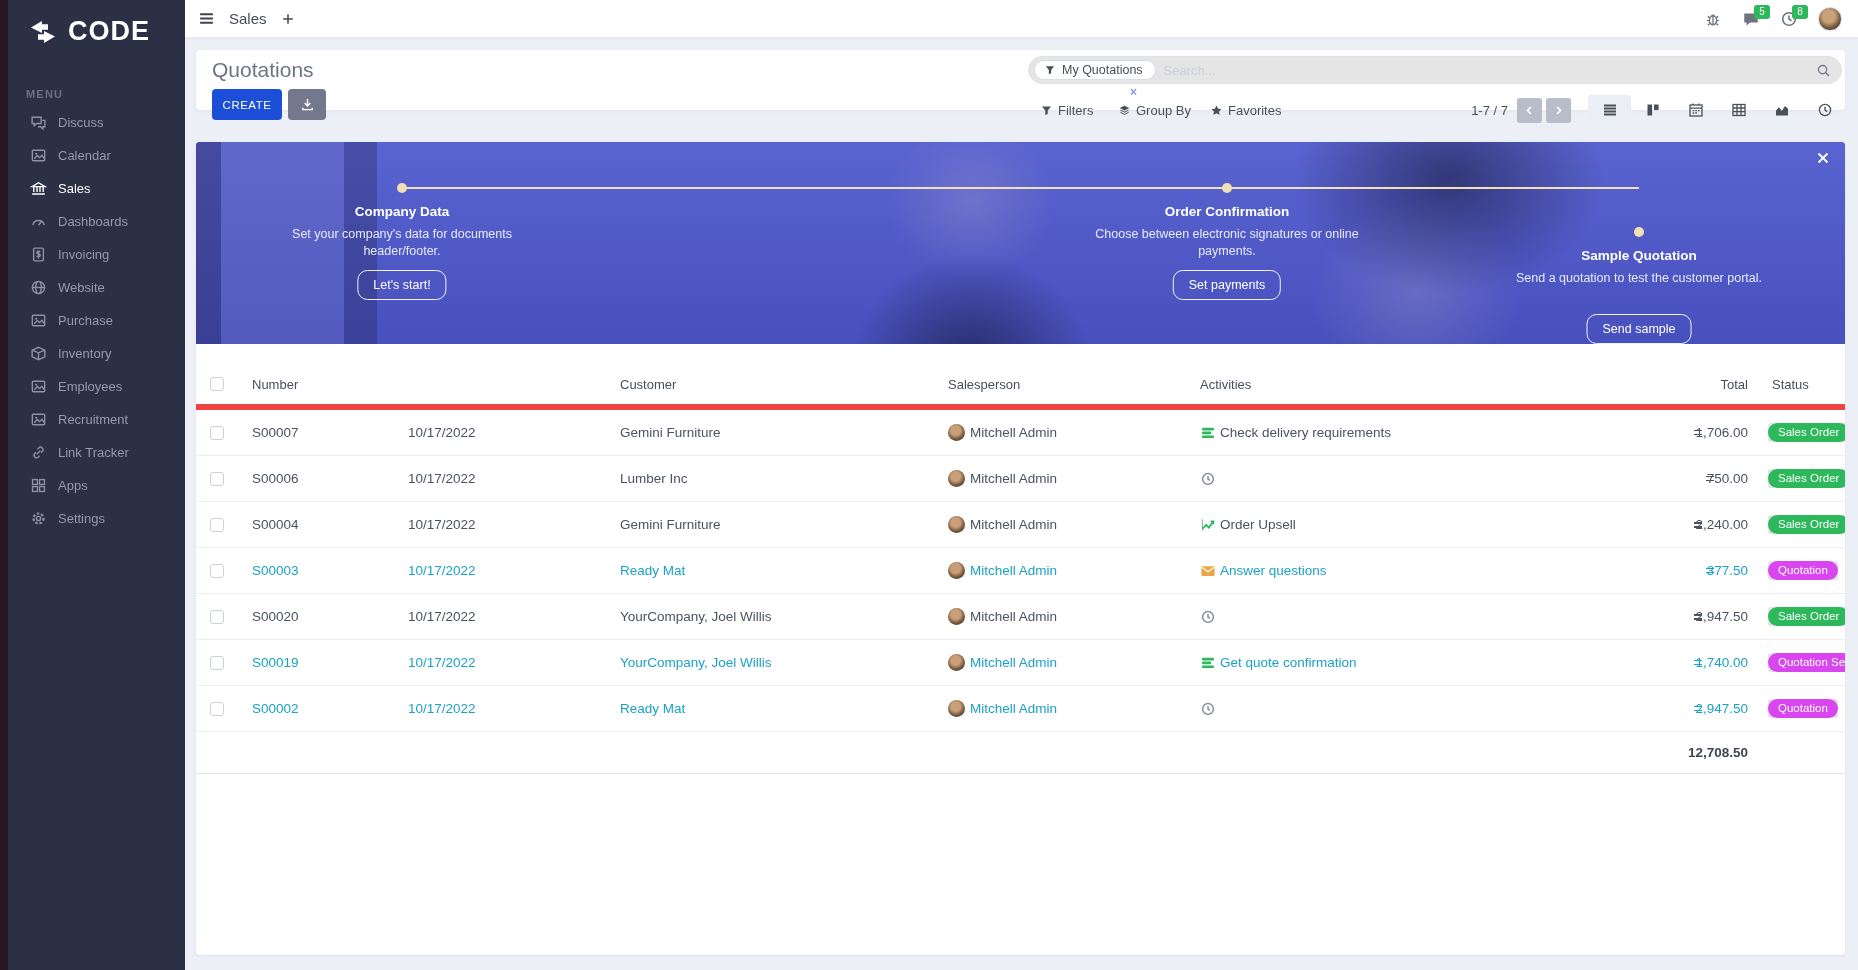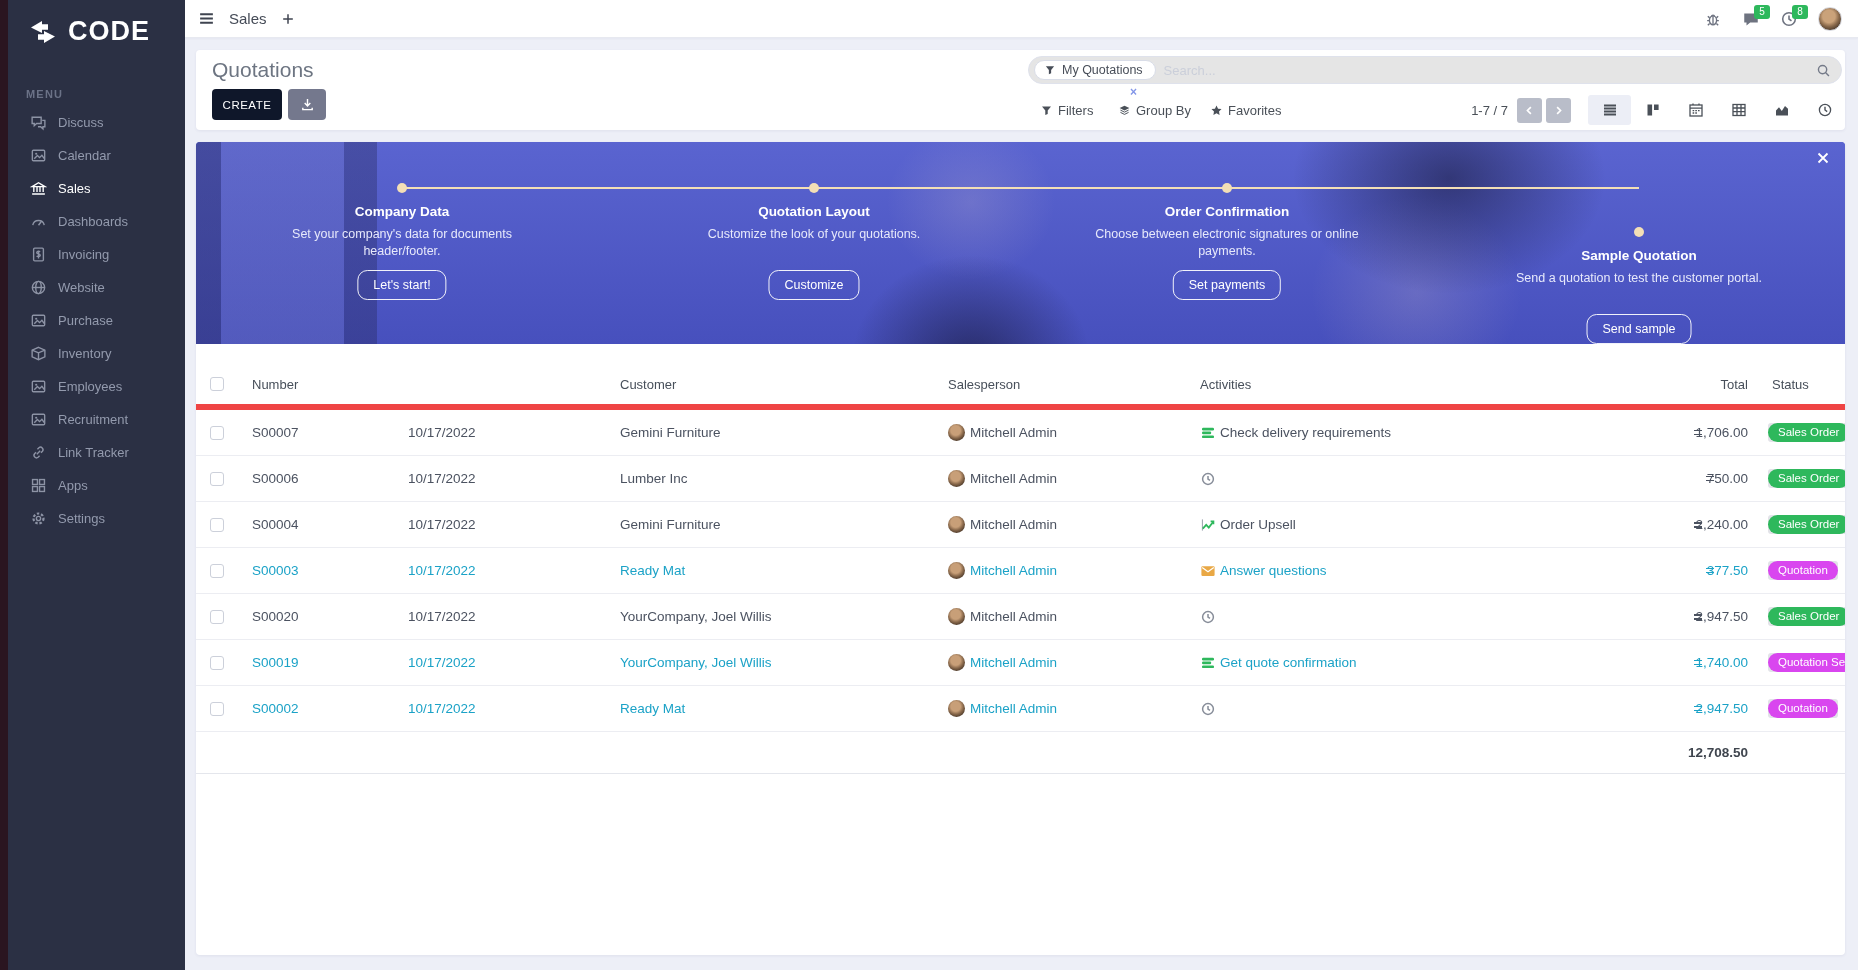--- a/index.html
+++ b/index.html
@@ -34,27 +34,27 @@
   .tb-ico { position:relative; width:18px; height:18px; color:#6e7380; }
   .tb-ico svg { width:18px; height:18px; }
   .tb-badge { position:absolute; top:-5px; left:12px; min-width:16px; height:14px; background:#2eb85c;
     color:#fff; font-size:10px; border-radius:3px; display:flex; align-items:center;
     justify-content:center; padding:0 3px; }
   .avatar { width:24px; height:24px; border-radius:50%;
     background:radial-gradient(circle at 45% 38%, #caa27a 0 34%, #8a6a4c 55%, #4d3b2c 78%, #2f2a22 100%);
     border:1px solid #d7d9e0; }
 
   
-  .card1 { position:absolute; left:196px; top:50px; right:13px; height:80px; background:#fff;
+  .card1 { position:absolute; left:196px; top:50px; right:13px; height:60px; background:#fff;
     border-radius:4px; box-shadow:0 1px 3px rgba(70,70,110,.08); }
   .card2 { position:absolute; left:196px; top:142px; right:13px; bottom:15px; background:#fff;
     border-radius:4px; box-shadow:0 1px 3px rgba(70,70,110,.08); overflow:hidden; }
 
   .cp-title { position:absolute; left:16px; top:8px; font-size:21px; color:#6d7582; }
-  .btn-create { position:absolute; left:16px; top:39px; width:70px; height:31px; background:#0f172a;
+  .btn-create { position:absolute; left:16px; top:39px; width:70px; height:31px; background:#1d4ed8;
     color:#fff; border:none; border-radius:4px; font-size:11.5px; letter-spacing:.5px; cursor:pointer;
     font-family:inherit; }
   .btn-export { position:absolute; left:92px; top:39px; width:38px; height:31px; background:#74788d;
     color:#fff; border:none; border-radius:4px; cursor:pointer; display:flex; align-items:center;
     justify-content:center; }
   .btn-export svg { width:15px; height:15px; }
 
   .searchbar { position:absolute; left:832px; top:6px; right:3px; height:28px; background:#e5e5e5;
     border:1px solid #dfe2ec; border-radius:16px; display:flex; align-items:center; padding:0 10px 0 5px; }
   .facet { display:flex; align-items:center; gap:6px; border:1px solid #d9dde8; border-radius:13px;
@@ -413,26 +413,20 @@
       <svg class="bn-close" viewBox="0 0 16 16" fill="none" stroke="currentColor" stroke-width="1.8">
           <path d="M3.5 3.5l9 9M12.5 3.5l-9 9"></path>
         </svg>
       <div class="bn-line"></div>
     <div class="bn-step" style="left: 66px; height: 202px;">
           <span class="bn-dot"></span>
      <div class="bn-title">Company Data</div>
      <div class="bn-desc">Set your company's data for documents header/footer.</div>
      <button class="bn-btn">Let's start!</button>
         </div>
-        <div class="bn-step" style="left: 478px; height: 202px;">
-          <span class="bn-dot"></span>
-     <div class="bn-title">Quotation Layout</div>
-     <div class="bn-desc">Customize the look of your quotations.</div>
-     <button class="bn-btn">Customize</button>
-        </div>
         <div class="bn-step" style="left: 891px; height: 202px;">
           <span class="bn-dot"></span>
      <div class="bn-title">Order Confirmation</div>
      <div class="bn-desc">Choose between electronic signatures or online payments.</div>
      <button class="bn-btn">Set payments</button>
         </div>
         <div class="bn-step" style="left: 1303px; height: 202px; margin-top: 44px;">
           <span class="bn-dot"></span>
      <div class="bn-title">Sample Quotation</div>
      <div class="bn-desc">Send a quotation to test the customer portal.</div>

